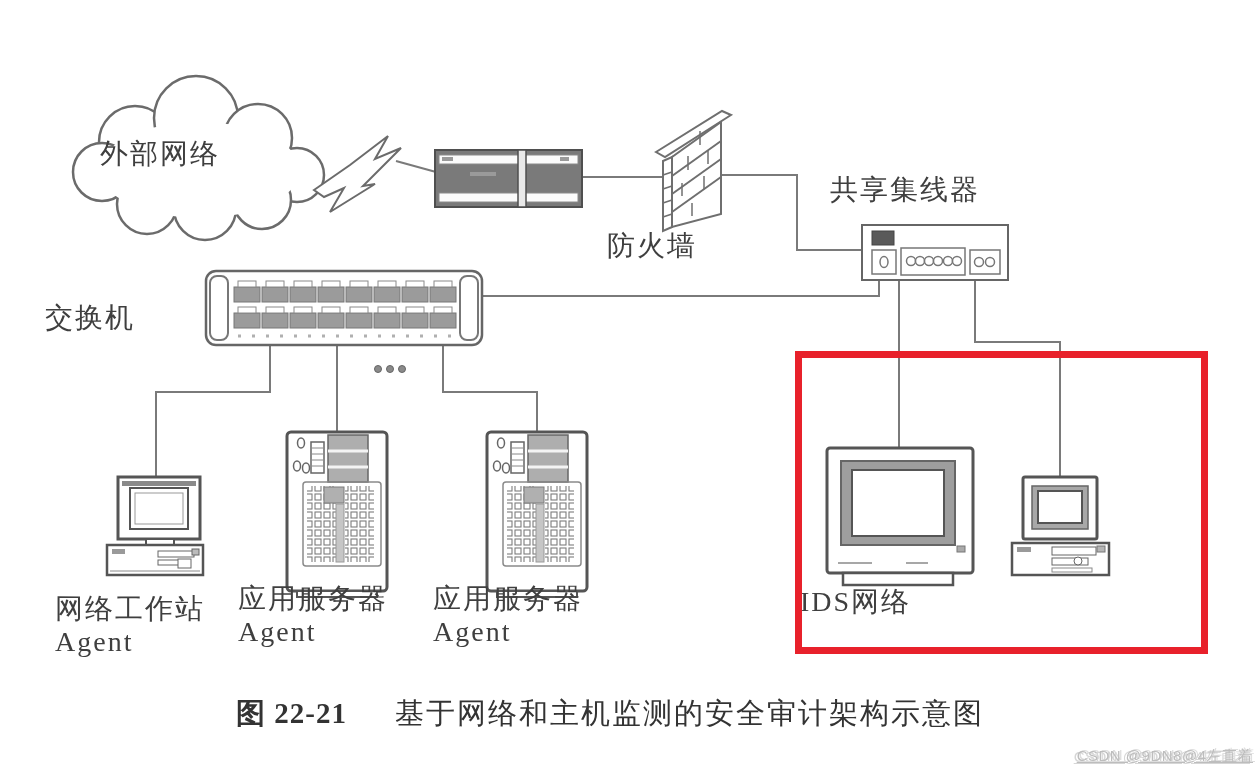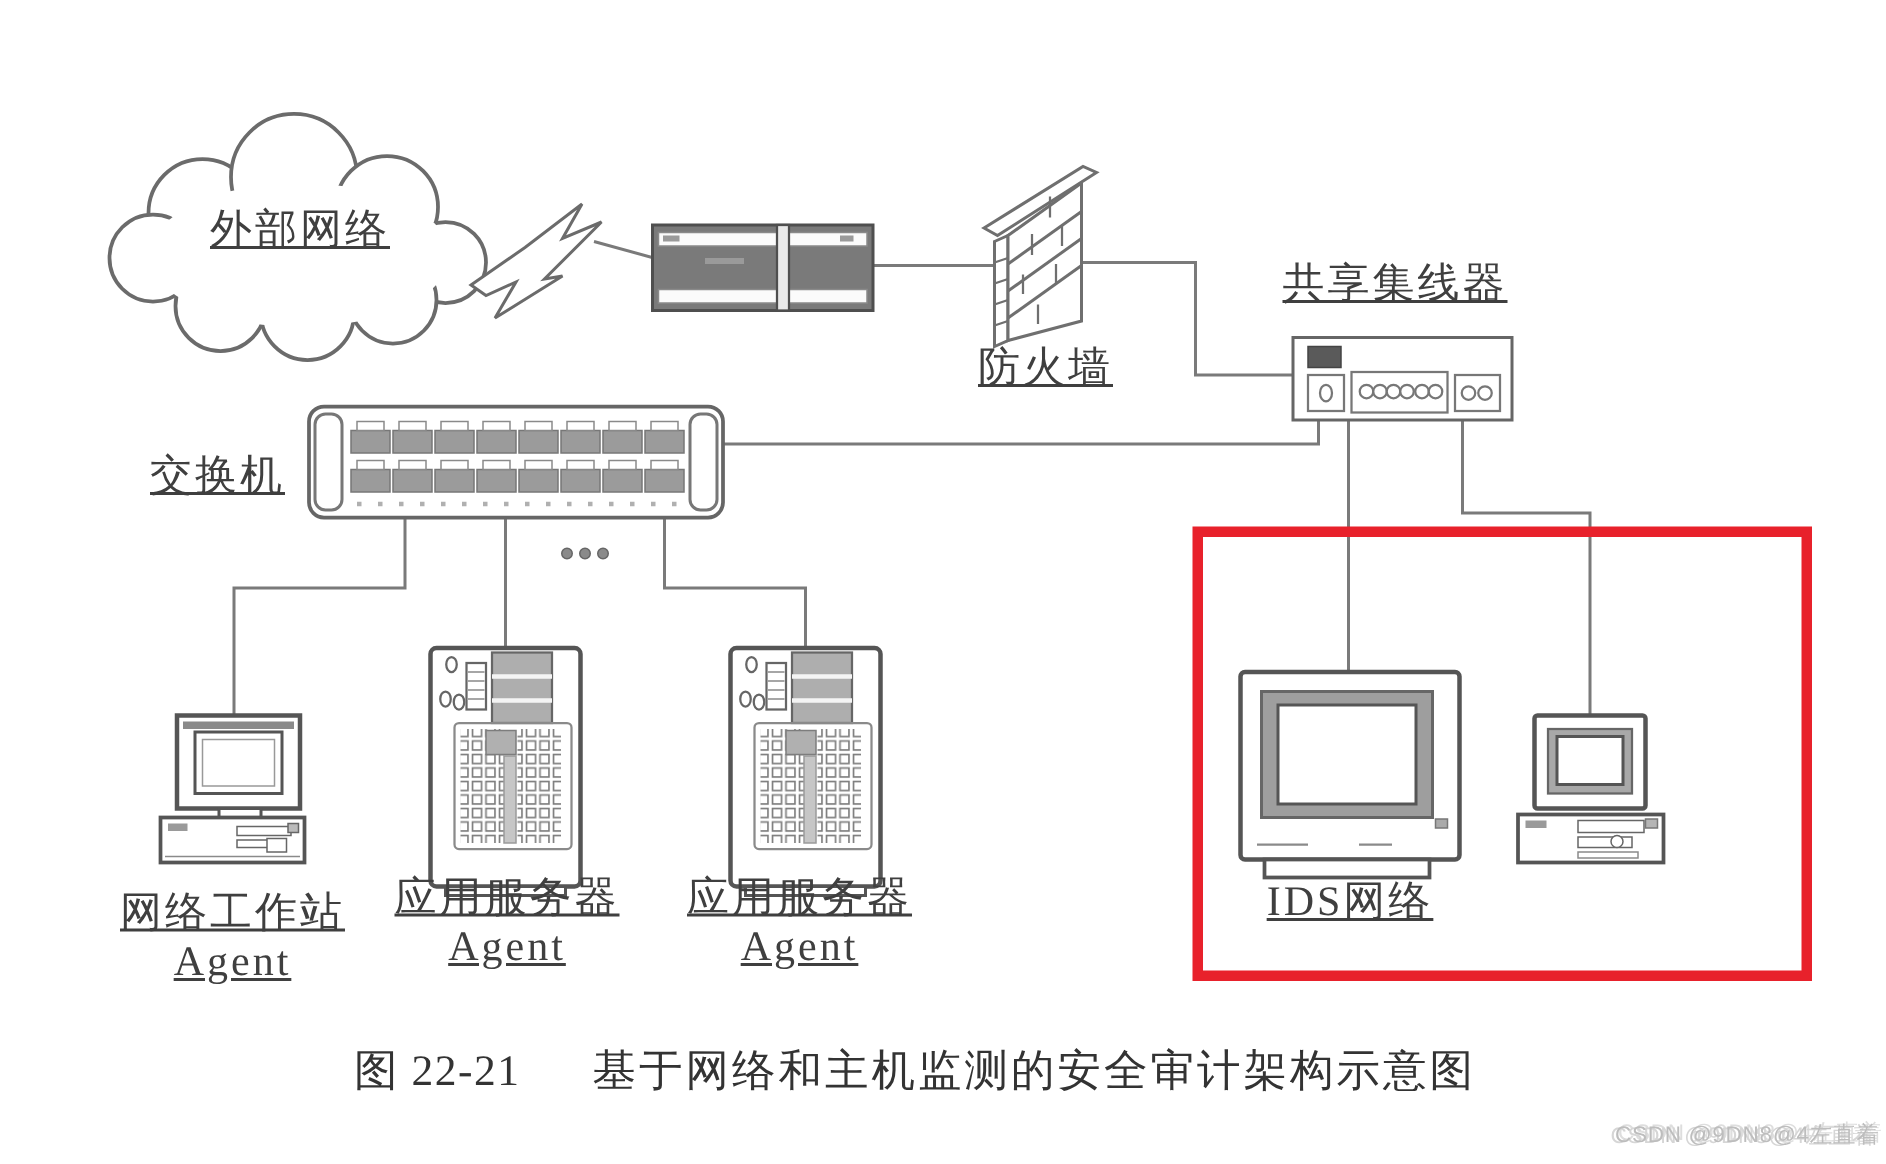--- a/index.html
+++ b/index.html
@@ -2,38 +2,39 @@
 <html lang="zh"><head>
 <meta charset="utf-8">
 <style>
   html,body{margin:0;padding:0;background:#fff;}
   .canvas{
     position:relative;width:1257px;height:776px;background:#ffffff;overflow:hidden;
     font-family:"Liberation Serif","DejaVu Serif",serif;color:#3c3c3c;
   }
   .layer{position:absolute;left:0;top:0;}
   .lbl{
-    position:absolute;text-align:center;font-size:28px;letter-spacing:2px;
-    color:#3f3f3f;line-height:33px;white-space:nowrap;text-decoration:underline;
+    position:absolute;text-align:left;font-size:28px;letter-spacing:2px;
+    color:#3f3f3f;line-height:33px;white-space:nowrap;
   }
   .lbl .ln{display:block;}
   .caption{
     position:absolute;left:0;top:694px;width:1220px;text-align:center;
     font-size:29px;color:#333;letter-spacing:2px;
   }
-  .caption .cap-num{margin-right:48px;letter-spacing:1px;}
+  .caption .cap-num{margin-right:48px;letter-spacing:1px;font-weight:bold;}
   .hl{
     position:absolute;left:795px;top:351px;width:399px;height:289px;
     border:7px solid #e8212b;z-index:6;
   }
   .watermark{
     position:absolute;right:4px;top:747px;z-index:7;
     font-family:"Liberation Sans","DejaVu Sans",sans-serif;
     font-size:15px;color:#bdbdbd;letter-spacing:0.5px;
     text-shadow:-3px 1px 0 #d6d6d6, 2px -1px 0 #dedede;
+    text-decoration:underline;
   }
 </style>
 </head>
 <body>
 
 <div class="canvas">
 
   <svg class="layer" width="1257" height="776" viewBox="0 0 1257 776">
     <defs>
       <pattern id="kpgrid" width="9" height="9" patternUnits="userSpaceOnUse">

